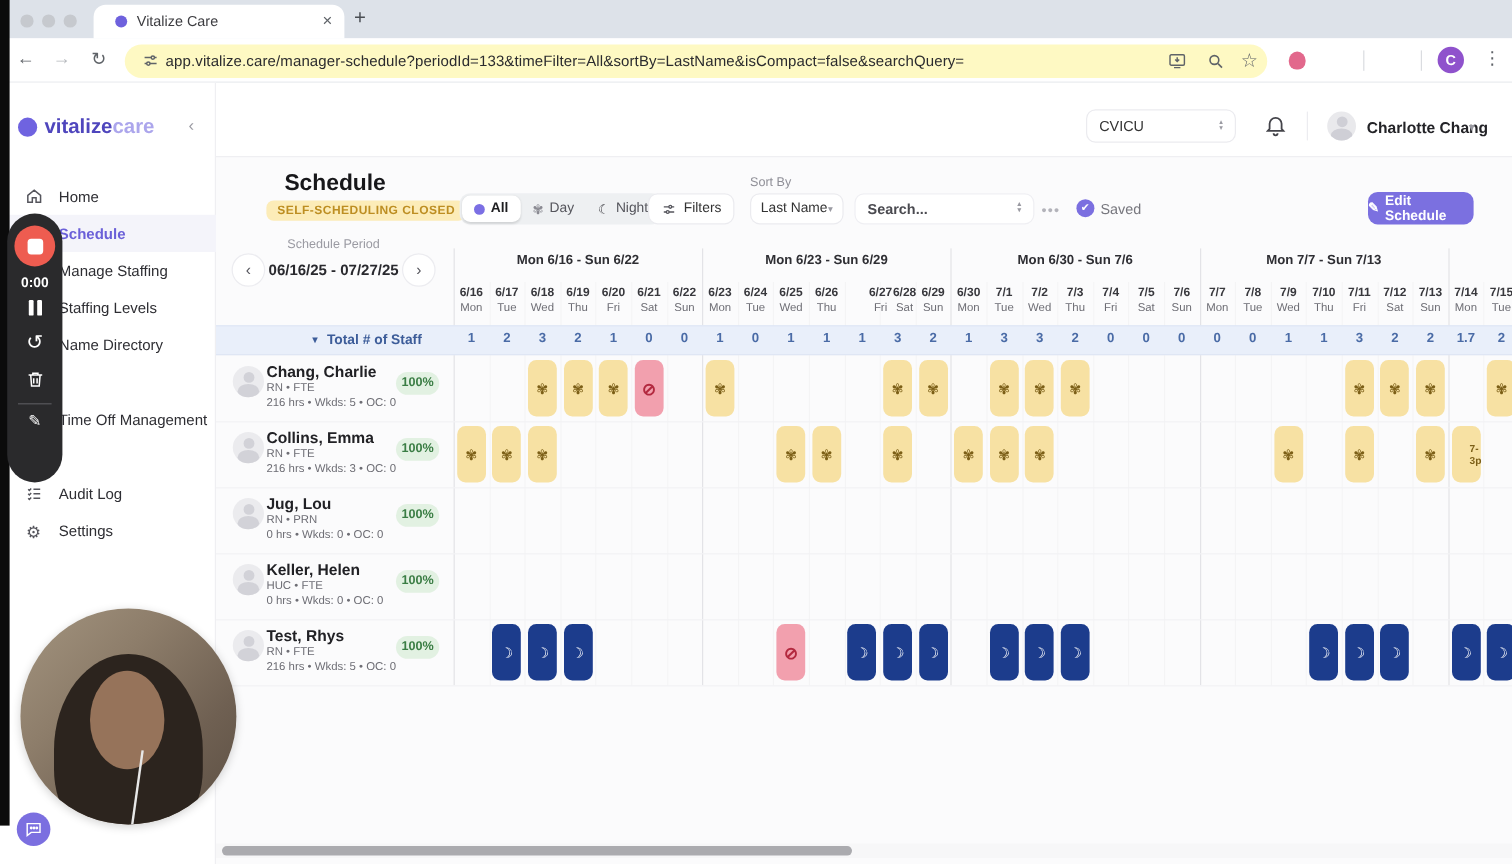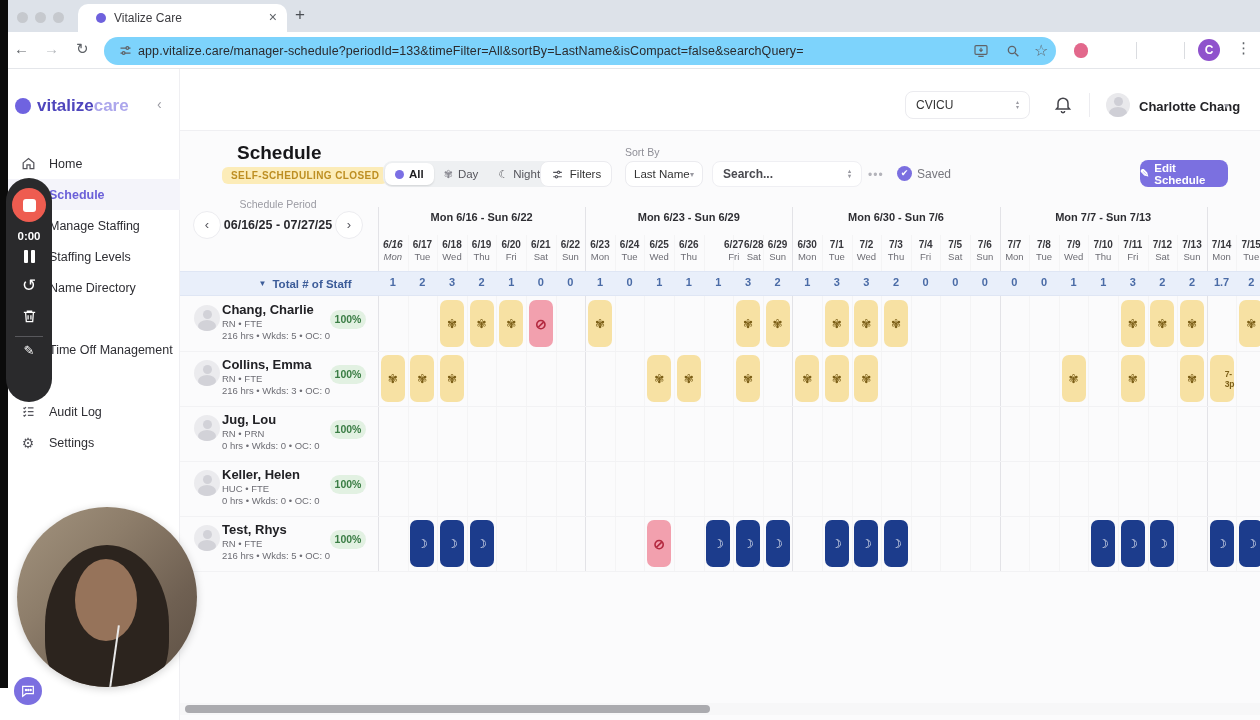--- a/index.html
+++ b/index.html
@@ -14,21 +14,21 @@
   .tabstrip { position:absolute; left:0; top:0; width:1260px; height:32px; background:#dde2e9; }
   .tl { position:absolute; top:12px; width:11px; height:11px; border-radius:50%; background:#c6c9ce; }
   .tab { position:absolute; left:78px; top:4px; width:209px; height:28px; background:#fff; border-radius:10px 10px 0 0; }
   .tab-fav { position:absolute; left:18px; top:9px; width:10px; height:10px; border-radius:50%; background:#6e61dd; }
   .tab-title { position:absolute; left:36px; top:7px; font-size:12px; color:#3c3c40; }
   .tab-close { position:absolute; right:10px; top:5px; font-size:14px; color:#5f6368; cursor:default; }
   .newtab { position:absolute; left:295px; top:5px; font-size:17px; color:#4b4f54; }
   .toolbar { position:absolute; left:0; top:32px; width:1260px; height:37px; background:#fff; border-bottom:1px solid #e4e6ea; }
   .navbtn { position:absolute; top:8px; font-size:15px; color:#5f6368; }
   .navbtn.dis { color:#b6b9be; }
-  .omnibox { position:absolute; left:104px; top:5px; width:952px; height:28px; background:#7dd3fc; border-radius:14px; }
+  .omnibox { position:absolute; left:104px; top:5px; width:952px; height:28px; background:#fef9c3; border-radius:14px; }
   .omni-tune { position:absolute; left:14px; top:6px; }
   .urltext { position:absolute; left:34px; top:7px; font-size:12.5px; color:#2b2b2e; letter-spacing:0.1px; white-space:nowrap; }
   .omni-ic { position:absolute; top:6px; width:16px; height:16px; }
   .ext-pink { position:absolute; left:1074px; top:11px; width:14px; height:15px; border-radius:50% 50% 45% 45%; background:#e2688c; }
   .chrome-sep { position:absolute; top:10px; width:1px; height:17px; background:#dadce0; }
   .prof-c { position:absolute; left:1198px; top:7px; width:22px; height:22px; border-radius:50%; background:#8f52cc; color:#fff; font-size:12px; font-weight:700; text-align:center; line-height:22px; }
   .kebab { position:absolute; left:1236px; top:7px; font-size:15px; color:#5f6368; }
 
   
   .appbg { position:absolute; left:0; top:69px; width:1260px; height:651px; background:#fbfbfc; }
@@ -317,21 +317,21 @@
 <div id="grid">
     <div class="vline" style="left: 198px;"></div>
     <div class="week-label" style="left: 198px; width: 207.2px;"><span>Mon 6/16 - Sun 6/22</span></div>
     <div class="vline" style="left: 405.2px;"></div>
     <div class="week-label" style="left: 405.2px; width: 207.2px;"><span>Mon 6/23 - Sun 6/29</span></div>
     <div class="vline" style="left: 612.4px;"></div>
     <div class="week-label" style="left: 612.4px; width: 207.2px;"><span>Mon 6/30 - Sun 7/6</span></div>
     <div class="vline" style="left: 819.6px;"></div>
     <div class="week-label" style="left: 819.6px; width: 207.2px;"><span>Mon 7/7 - Sun 7/13</span></div>
     <div class="vline" style="left: 1026.8px;"></div>
-    <div class="day-head" style="left: 198px; width: 29.6px; font-style: italic;">
+    <div class="day-head" style="left: 198px; width: 29.6px;">
       <div class="day-date">6/16</div>
       <div class="day-dow">Mon</div>
     </div>
     <div class="vline-f" style="left: 227.6px;"></div>
     <div class="day-head" style="left: 227.6px; width: 29.6px;">
       <div class="day-date">6/17</div>
       <div class="day-dow">Tue</div>
     </div>
     <div class="vline-f" style="left: 257.2px;"></div>
     <div class="day-head" style="left: 257.2px; width: 29.6px;">

